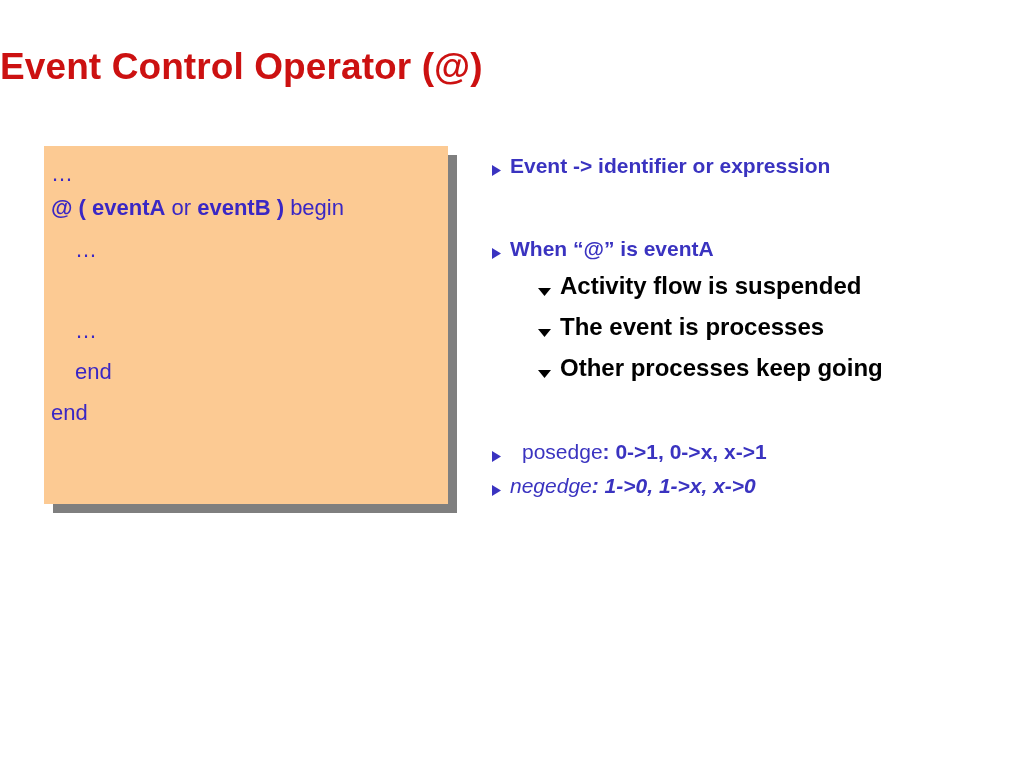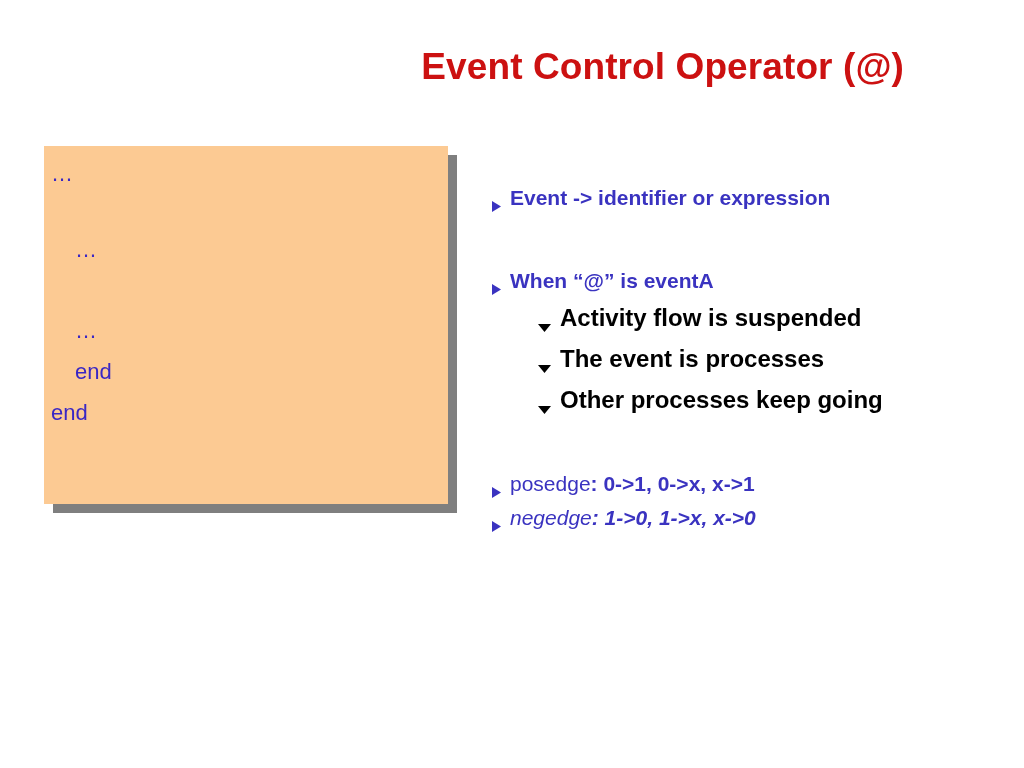--- a/index.html
+++ b/index.html
@@ -15,21 +15,21 @@
     font-family: "Liberation Sans", sans-serif;
     -webkit-font-smoothing: antialiased;
   }
 
   
   #slide-title {
     position: absolute;
     left: 0;
     top: 44px;
     width: 904px;
-    text-align: right;
+    text-align: left;
     font-size: 37px;
     font-weight: bold;
     color: #cc1111;
     letter-spacing: 0.1px;
     line-height: 46px;
     white-space: nowrap;
   }
 
   
   #code-box-wrapper {
@@ -77,23 +77,22 @@
   
   #bullets {
     position: absolute;
     left: 492px;
     top: 152px;
     width: 510px;
   }
   .bullet-row {
     position: absolute;
     display: flex;
-    align-items: flex-end;
+    align-items: center;
     white-space: nowrap;
-    margin-top: 32px;
   }
   .l1-marker {
     width: 18px;
     flex: 0 0 18px;
     color: #3a33c0;
     font-size: 15px;
     line-height: 28px;
     padding-top: 1px;
   }
   .l1-marker svg { display: block; margin-top: 8px; }
@@ -121,36 +120,39 @@
     line-height: 28px;
     font-weight: bold;
     color: #000000;
   }
 
   .b0 { left: 0px;  top: 0px; }
   .b1 { left: 0px;  top: 83px; }
   .s0 { left: 46px; top: 120px; }
   .s1 { left: 46px; top: 161px; }
   .s2 { left: 46px; top: 202px; }
-  .b2 { left: 0px;  top: 286px; }
+  .b2 { left: 0px;  top: 286px; gap: 12px; }
   .b3 { left: 0px;  top: 320px; font-style: italic; }
 </style>
 </head>
 <body>
 
 <div id="slide-title">Event Control Operator (@)</div>
 
 <div id="code-box-wrapper">
   <div id="code-box-shadow"></div>
   <div id="code-box">
 
     <div class="code-line cl0">
       <span class="kw">…</span>
     </div>
 
+    <div class="code-line cl1">
+      <b>@ (</b><span>&nbsp;</span><b>eventA</b><span>&nbsp;</span><span class="kw">or</span><span>&nbsp;</span><b>eventB</b><span>&nbsp;</span><b>)</b><span>&nbsp;</span><span class="kw">begin</span>
+    </div>
 
     <div class="code-line cl2">
       <span class="kw">…</span>
     </div>
 
 
     <div class="code-line cl4">
       <span class="kw">…</span>
     </div>
 

